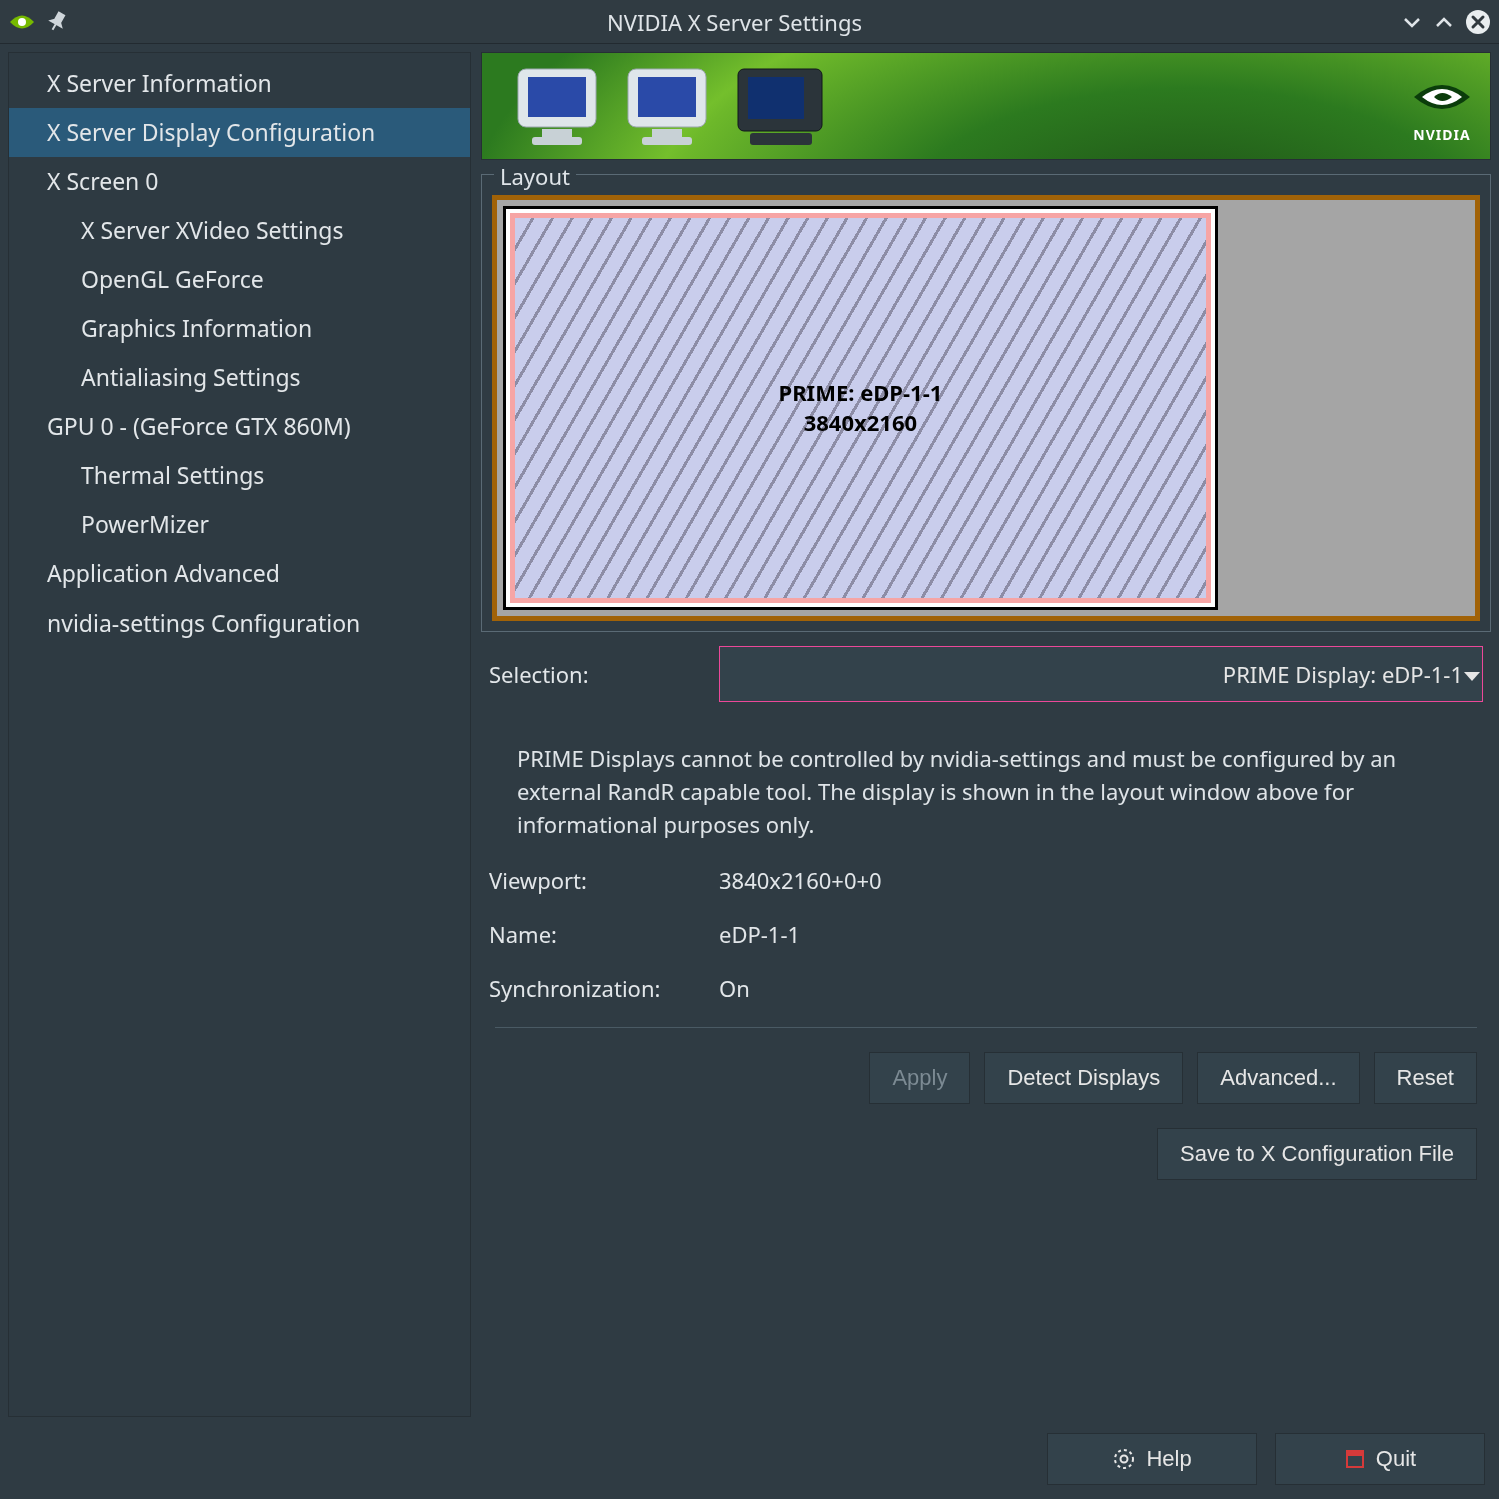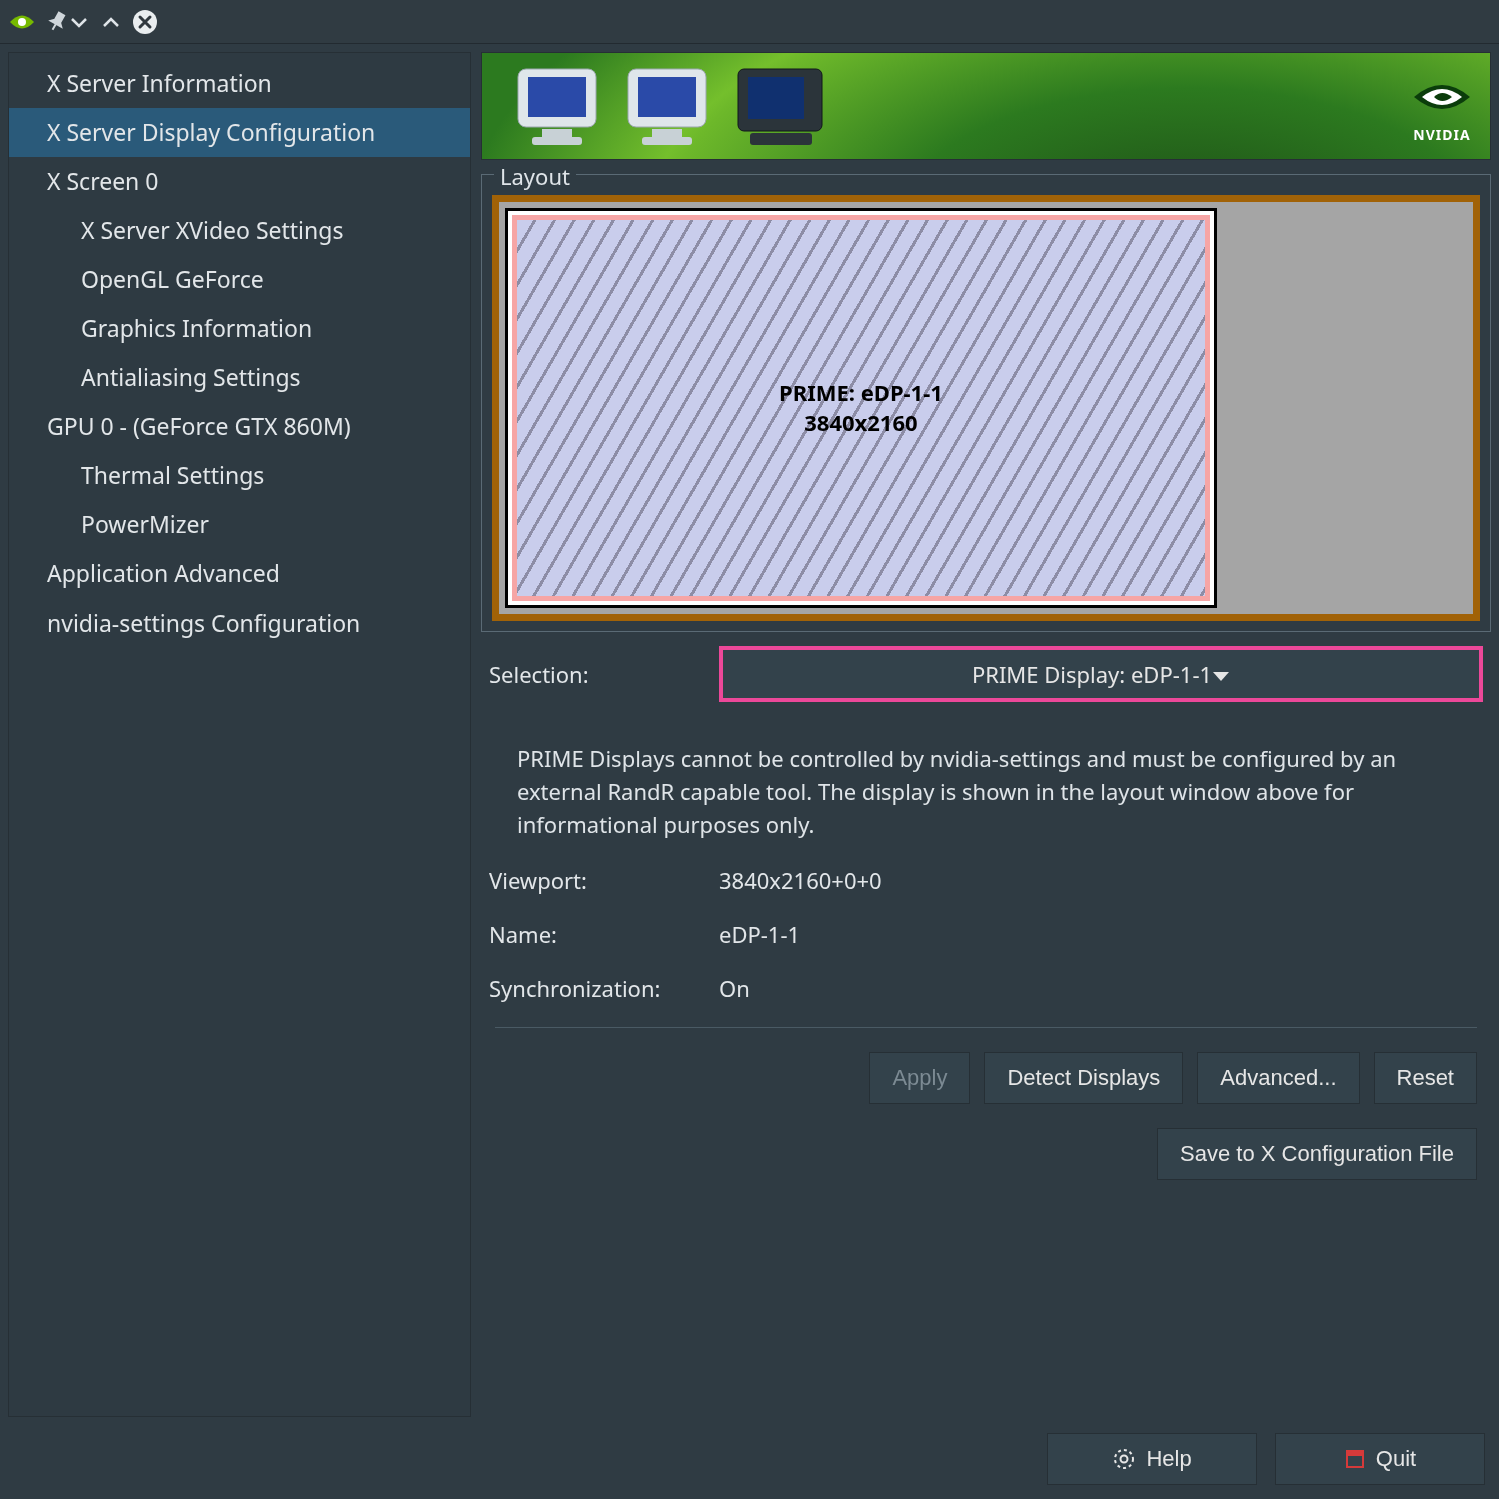--- a/index.html
+++ b/index.html
@@ -98,21 +98,21 @@
     position: absolute;
     top: -14px; left: 12px;
     background: #2f3b43;
     padding: 0 6px;
     font-size: 22px;
     color: #dfe4e8;
   }
   .layout-canvas {
     height: 426px;
     background: #a5a5a5;
-    border: 7px solid #a16207;
+    border: 5px solid #a16207;
     padding: 6px;
     display: flex;
     align-items: stretch;
   }
   .screen-rect {
     border: 3px solid #000;
     background: #fff;
     flex: 0 0 74%;
     display: flex;
   }
@@ -136,25 +136,25 @@
   
   .form { padding: 0 8px; display: flex; flex-direction: column; gap: 24px; }
   .form-row { display: flex; align-items: center; }
   .form-row .lbl { width: 230px; color: #e2e6e9; font-size: 22px; }
   .form-row .val { flex: 1; color: #e2e6e9; font-size: 22px; }
 
   .select {
     flex: 1;
     display: flex;
     align-items: center;
-    justify-content: center;
-    border: 4px solid #ec4899;
+    justify-content: flex-end;
+    border: 1px solid #ec4899;
     background: #33424b;
     height: 56px;
-    padding: 0 18px;
+    padding: 0 1px;
     font-size: 22px;
     cursor: pointer;
   }
   .select .chev { }
 
   .info-text {
     padding: 0 28px;
     font-size: 22px;
     color: #dfe4e8;
     line-height: 1.5;
@@ -199,20 +199,21 @@
           <path d="M2 11 Q14 -2 26 11 Q14 24 2 11 Z" fill="#76b900"></path>
           <circle cx="14" cy="11" r="4" fill="#fff"></circle>
         </svg>
       </span>
       <span>
         <svg width="22" height="22" viewBox="0 0 22 22">
           <path d="M8 2 L14 2 L14 10 L17 13 L5 13 L8 10 Z M11 13 L11 20" stroke="#cfd6db" stroke-width="2" fill="#cfd6db" transform="rotate(30 11 11)"></path>
         </svg>
       </span>
     </div>
+    <div class="title">NVIDIA X Server Settings</div>
     <div class="right">
       <span>
         <svg width="22" height="22" viewBox="0 0 22 22">
             <path d="M4 8 L11 15 L18 8" stroke="#dfe4e8" stroke-width="2.5" fill="none"></path>
           </svg>
       </span>
       <span>
         <svg width="22" height="22" viewBox="0 0 22 22">
             <path d="M4 15 L11 8 L18 15" stroke="#dfe4e8" stroke-width="2.5" fill="none"></path>
           </svg>

